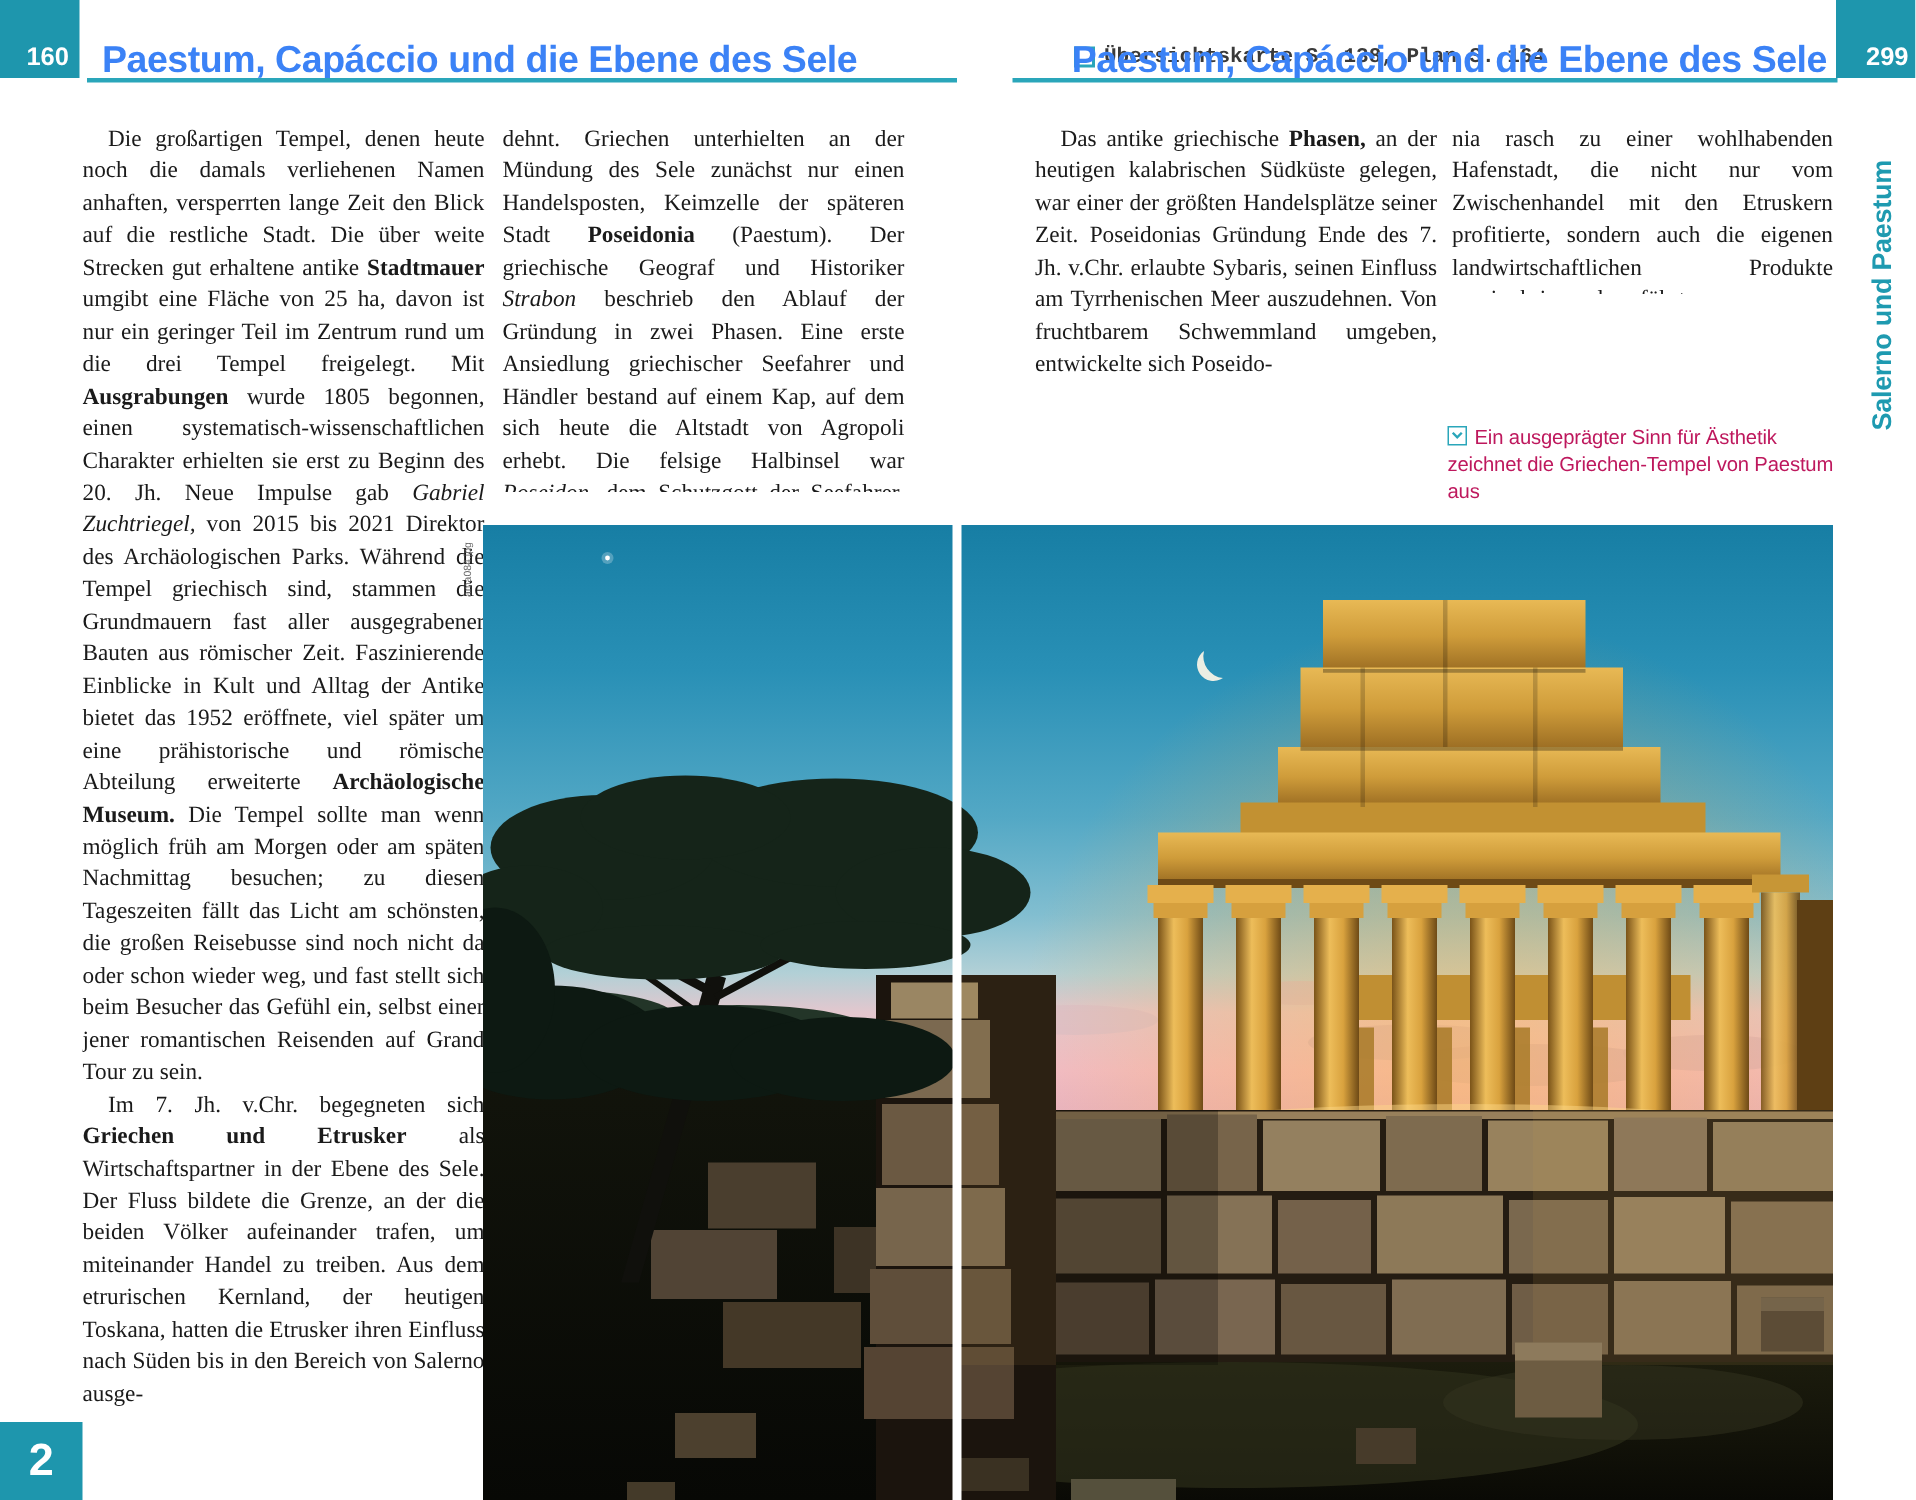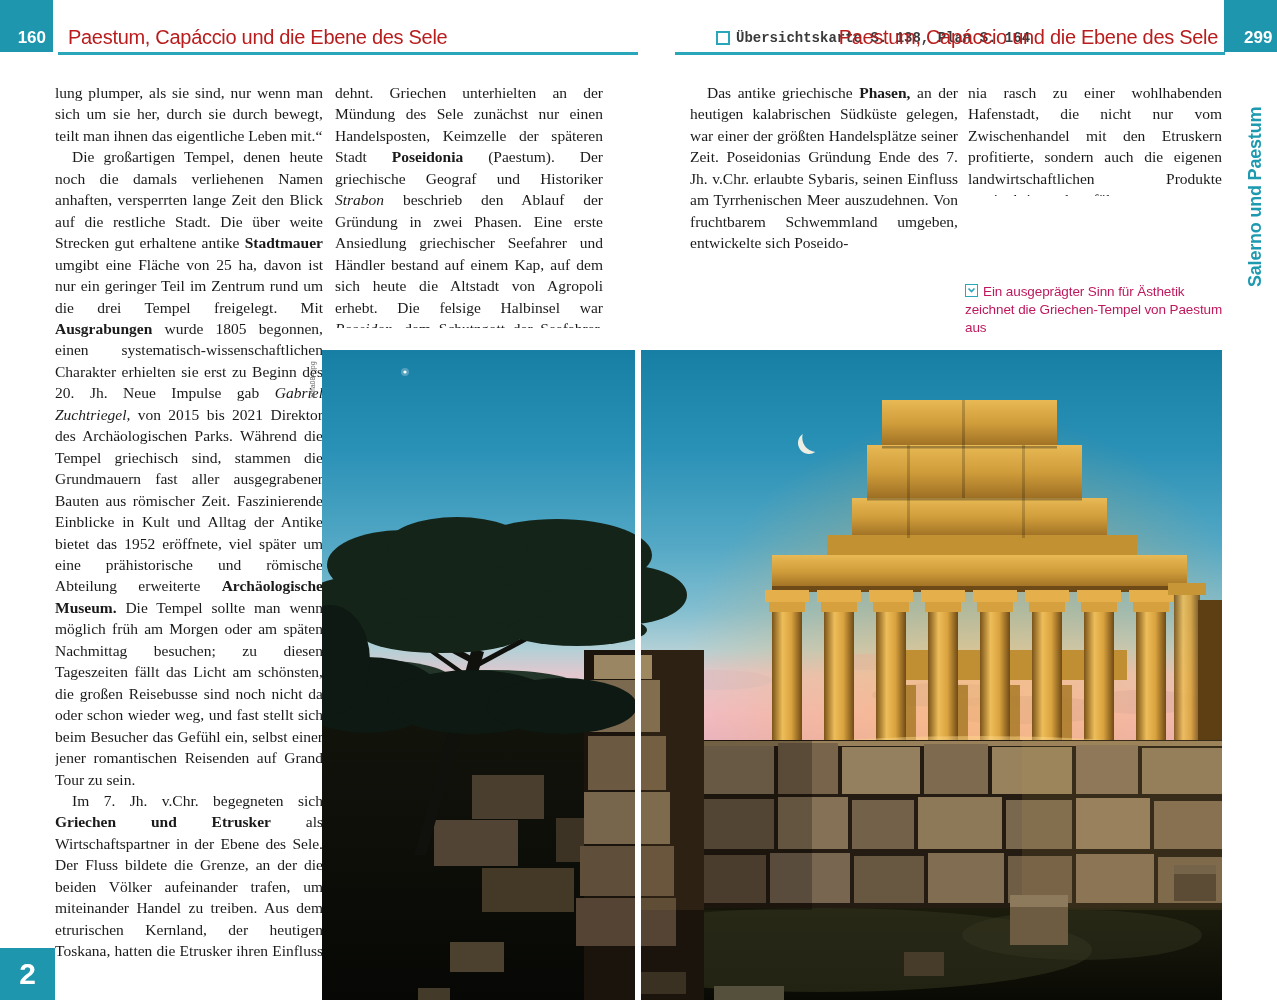--- a/index.html
+++ b/index.html
@@ -13,22 +13,22 @@
   .corner-box{
     position:absolute;width:53px;height:52px;background:#1e96ad;
     color:#fff;font-family:"Liberation Sans",sans-serif;font-weight:bold;
     font-size:17px;display:flex;align-items:flex-end;
     box-sizing:border-box;padding:0 7px 4px 20px;
   }
   #box-160{left:0;top:0;justify-content:flex-end;}
   #box-161{right:0;top:0;justify-content:flex-start;}
   .header-title{
     position:absolute;top:26px;
-    font-family:"Liberation Sans",sans-serif;font-weight:normal;
-    font-size:20px;letter-spacing:-0.3px;color:#b91c1c;white-space:nowrap;
+    font-family:"Liberation Sans",sans-serif;font-weight:bold;
+    font-size:25px;letter-spacing:-0.3px;color:#3b82f6;white-space:nowrap;
   }
   #title-left{left:68px;}
   #title-right{right:59px;}
   .header-rule{position:absolute;top:52px;height:3px;background:#2aa6ba;}
   #rule-left{left:58px;width:580px;}
   #rule-right{left:675px;width:550px;}
   .map-ref{
     position:absolute;left:716px;top:30px;display:flex;align-items:center;gap:6px;
     font-family:Liberation Mono, monospace;font-weight:bold;font-size:14px;color:#3a3a3a;
     white-space:nowrap;
@@ -99,21 +99,20 @@
   <span>Übersichtskarte S. 138, Plan S. 164</span>
 </div>
 <div class="header-title" id="title-right">Paestum, Capáccio und die Ebene des Sele</div>
 <div class="header-rule" id="rule-right"></div>
 <div class="corner-box" id="box-161">299</div>
 
 <div class="side-tab">Salerno und Paestum</div>
 <div class="chapter-tab">2</div>
 
 <div class="col" id="col-0">
-    <p><span>lung plumper, als sie sind, nur wenn man sich um sie her, durch sie durch bewegt, teilt man ihnen das eigentliche Leben mit.“</span></p>
     <p class="ind"><span>Die großartigen Tempel, denen heute noch die damals verliehenen Namen anhaften, versperrten lange Zeit den Blick auf die restliche Stadt. Die über weite Strecken gut erhaltene antike </span><span class="bold">Stadtmauer</span><span> umgibt eine Fläche von 25 ha, davon ist nur ein geringer Teil im Zentrum rund um die drei Tempel freigelegt. Mit </span><span class="bold">Ausgrabungen</span><span> wurde 1805 begonnen, einen systematisch-wissenschaftlichen Charakter erhielten sie erst zu Beginn des 20. Jh. Neue Impulse gab </span><span class="ital">Gabriel Zuchtriegel,</span><span> von 2015 bis 2021 Direktor des Archäologischen Parks. Während die Tempel griechisch sind, stammen die Grundmauern fast aller ausgegrabener Bauten aus römischer Zeit. Faszinierende Einblicke in Kult und Alltag der Antike bietet das 1952 eröffnete, viel später um eine prähistorische und römische Abteilung erweiterte </span><span class="bold">Archäologische Museum.</span><span> Die Tempel sollte man wenn möglich früh am Morgen oder am späten Nachmittag besuchen; zu diesen Tageszeiten fällt das Licht am schönsten, die großen Reisebusse sind noch nicht da oder schon wieder weg, und fast stellt sich beim Besucher das Gefühl ein, selbst einer jener romantischen Reisenden auf Grand Tour zu sein.</span></p>
     <p class="ind"><span>Im 7. Jh. v.Chr. begegneten sich </span><span class="bold">Griechen und Etrusker</span><span> als Wirtschaftspartner in der Ebene des Sele. Der Fluss bildete die Grenze, an der die beiden Völker aufeinander trafen, um miteinander Handel zu treiben. Aus dem etrurischen Kernland, der heutigen Toskana, hatten die Etrusker ihren Einfluss nach Süden bis in den Bereich von Salerno ausge-</span></p>
   </div>
 <div class="col" id="col-1">
     <p><span>dehnt. Griechen unterhielten an der Mündung des Sele zunächst nur einen Handelsposten, Keimzelle der späteren Stadt </span><span class="bold">Poseidonia</span><span> (Paestum). Der griechische Geograf und Historiker </span><span class="ital">Strabon</span><span> beschrieb den Ablauf der Gründung in zwei Phasen. Eine erste Ansiedlung griechischer Seefahrer und Händler bestand auf einem Kap, auf dem sich heute die Altstadt von Agropoli erhebt. Die felsige Halbinsel war </span><span class="ital">Poseidon,</span><span> dem Schutzgott der Seefahrer, geweiht. Nachdem der Ort</span></p>
   </div>
 <div class="col" id="col-2">
     <p class="ind"><span>Das antike griechische </span><span class="bold">Phasen,</span><span> an der heutigen kalabrischen Südküste gelegen, war einer der größten Handelsplätze seiner Zeit. Poseidonias Gründung Ende des 7. Jh. v.Chr. erlaubte Sybaris, seinen Einfluss am Tyrrhenischen Meer auszudehnen. Von fruchtbarem Schwemmland umgeben, entwickelte sich Poseido-</span></p>
   </div>
 <div class="col" id="col-3">

